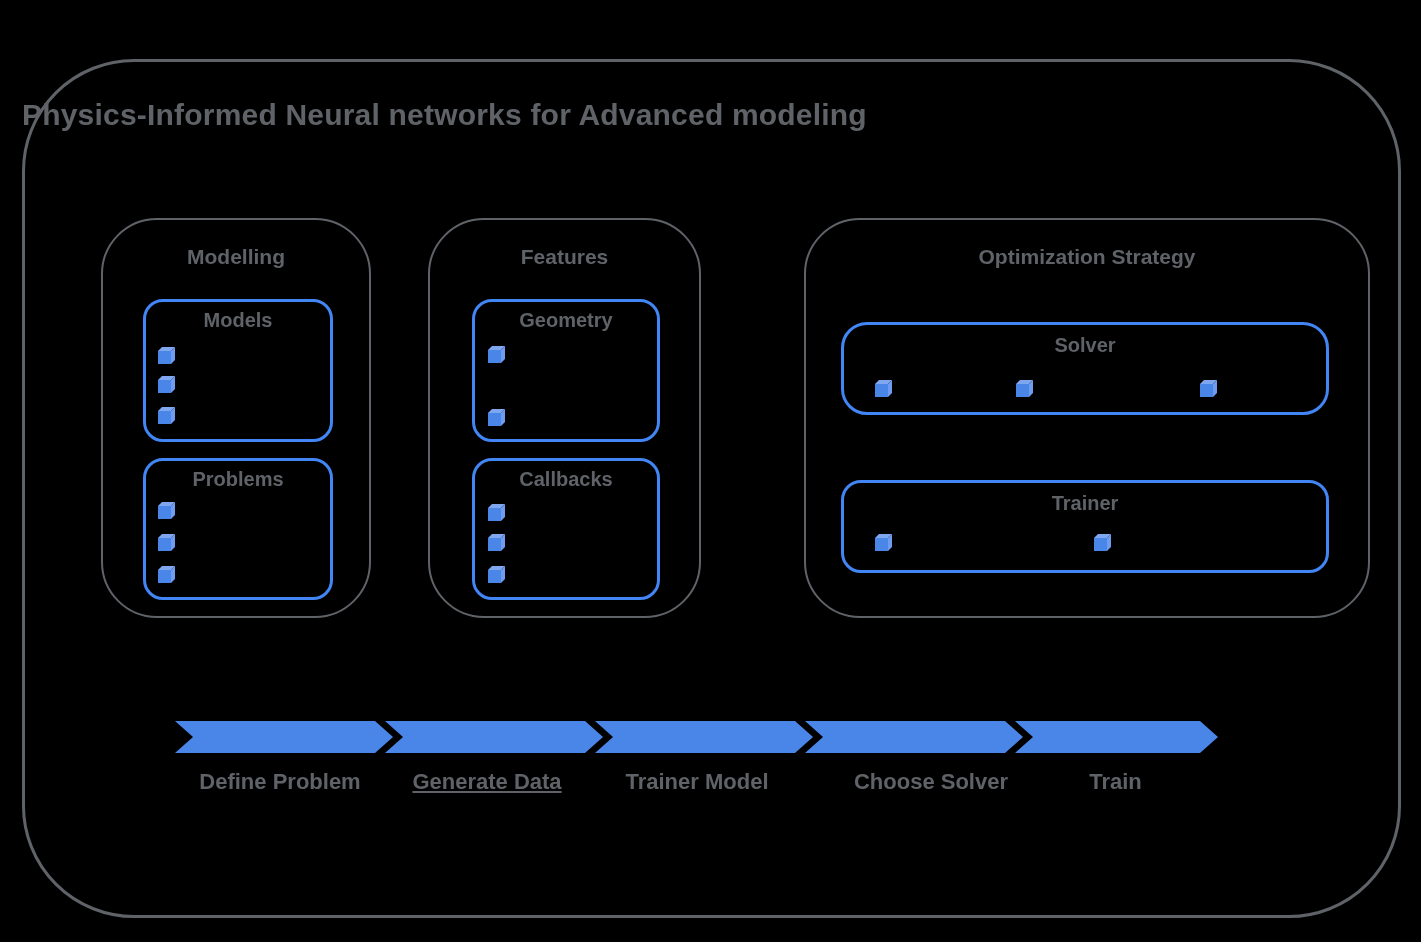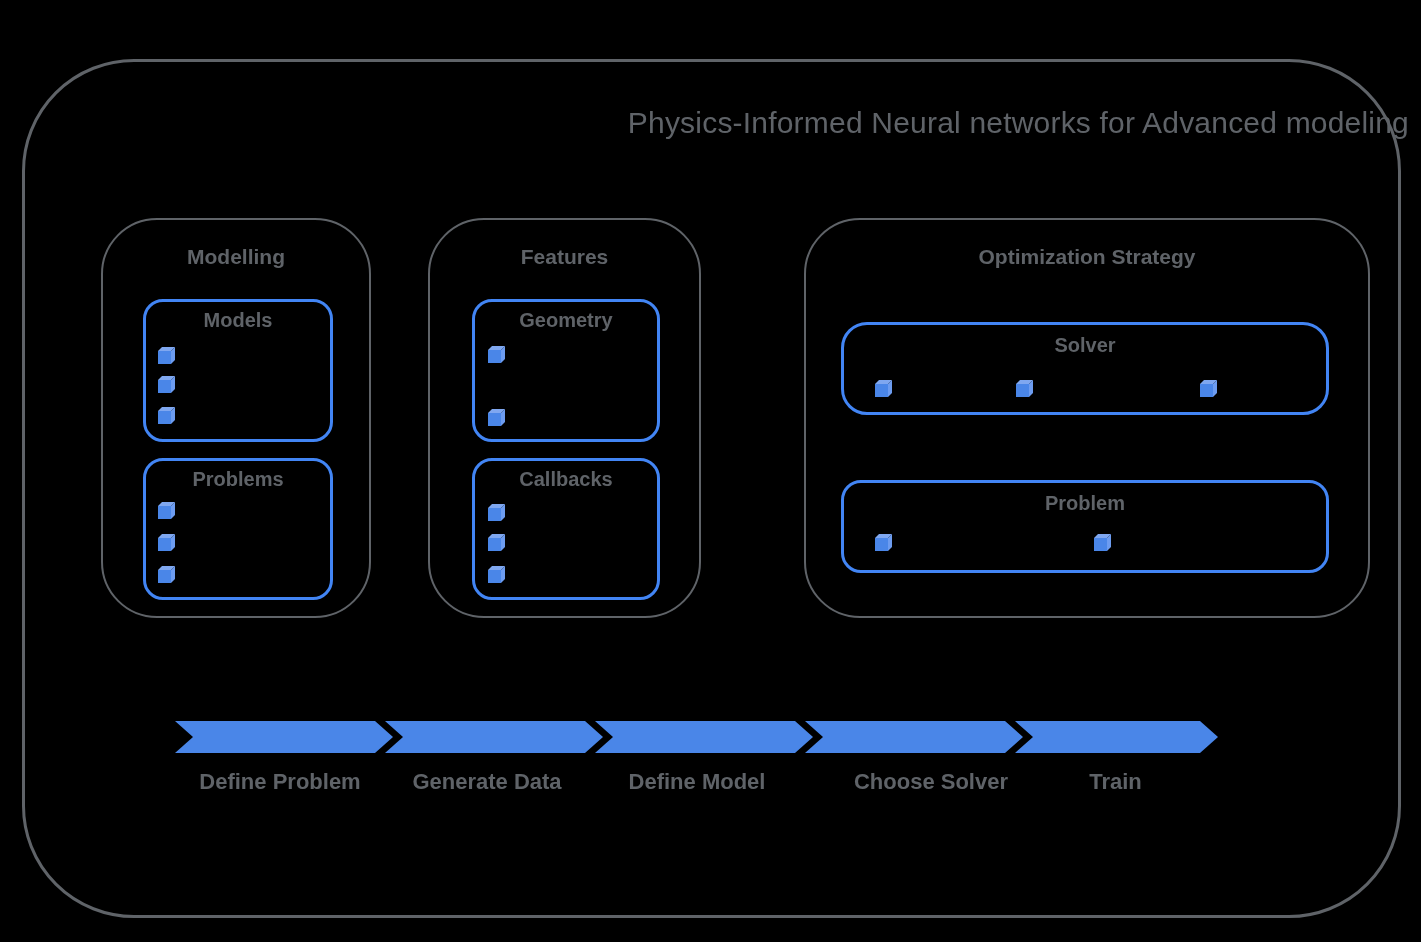--- a/index.html
+++ b/index.html
@@ -5,22 +5,22 @@
   html, body { margin:0; padding:0; background:#000; }
   .stage {
     position:relative; width:1421px; height:942px; background:#000;
     font-family:"Liberation Sans", sans-serif; overflow:hidden;
   }
   .outer-frame {
     position:absolute; left:22px; top:59px; width:1379px; height:859px;
     border:3px solid #5f6368; border-radius:112px; box-sizing:border-box;
   }
   .title {
-    position:absolute; left:22px; top:98px; width:1379px; margin:8px;
-    text-align:right; font-size:30px; font-weight:400; color:#5f6368;
+    position:absolute; left:22px; top:98px; width:1379px; margin:0;
+    text-align:left; font-size:30px; font-weight:700; color:#5f6368;
     letter-spacing:0.2px;
   }
   .group {
     position:absolute; top:218px; height:400px;
     border:2.5px solid #5f6368; border-radius:56px; box-sizing:border-box;
   }
   .group-modelling    { left:101px; width:270px; }
   .group-features     { left:428px; width:273px; }
   .group-optimization { left:760px; width:566px;margin-left:44px; }
   .group-title {
@@ -61,21 +61,21 @@
   .seg-1 { left:0;     width:218px; }
   .seg-2 { left:210px; width:218px; }
   .seg-3 { left:420px; width:218px; }
   .seg-4 { left:630px; width:218px; }
   .seg-5 { left:840px; width:203px; }
   .step-label {
     position:absolute; top:51px; text-align:center;
     font-size:22px; font-weight:700; color:#5f6368; line-height:20px;
   }
   .label-1 { left:0px;   width:210px; }
-  .label-2 { left:207px; width:210px; }
+  .label-2 { left:207px; width:210px;text-decoration:underline; }
   .label-3 { left:417px; width:210px; }
   .label-4 { left:651px; width:210px; }
   .label-5 { left:838px; width:205px; }
 </style>
 </head>
 <body>
 
 <div class="stage">
 
   <div class="outer-frame"></div>
@@ -121,33 +121,33 @@
     <div class="group-title">Optimization Strategy</div>
 
     <div class="card card-wide card-solver">
       <div class="card-title">Solver</div>
       <span class="cube" style="left:31px;  top:59px"></span>
       <span class="cube" style="left:172px; top:59px"></span>
       <span class="cube" style="left:356px; top:59px"></span>
     </div>
 
     <div class="card card-wide card-trainer">
-      <div class="card-title">Problem</div>
+      <div class="card-title">Trainer</div>
       <span class="cube" style="left:31px;  top:55px"></span>
       <span class="cube" style="left:250px; top:55px"></span>
     </div>
   </section>
 
   <div class="workflow">
     <div class="arrow-seg seg-1"></div>
     <div class="arrow-seg seg-2"></div>
     <div class="arrow-seg seg-3"></div>
     <div class="arrow-seg seg-4"></div>
     <div class="arrow-seg seg-5"></div>
 
     <div class="step-label label-1">Define Problem</div>
     <div class="step-label label-2">Generate Data</div>
-    <div class="step-label label-3">Define Model</div>
+    <div class="step-label label-3">Trainer Model</div>
     <div class="step-label label-4">Choose Solver</div>
     <div class="step-label label-5">Train</div>
   </div>
 
 </div>
 
 </body></html>

